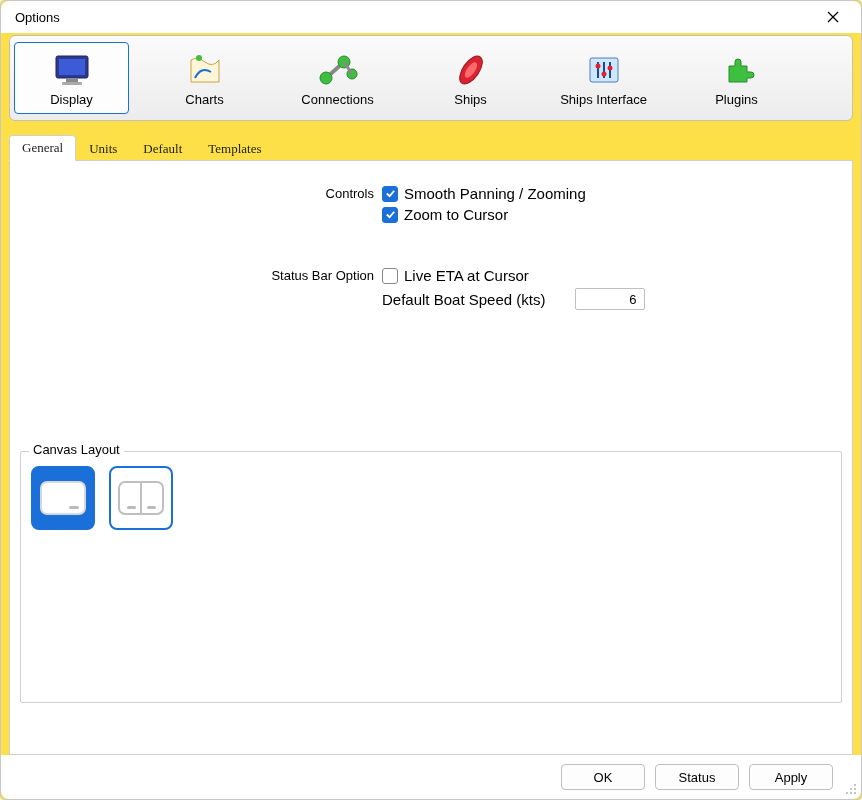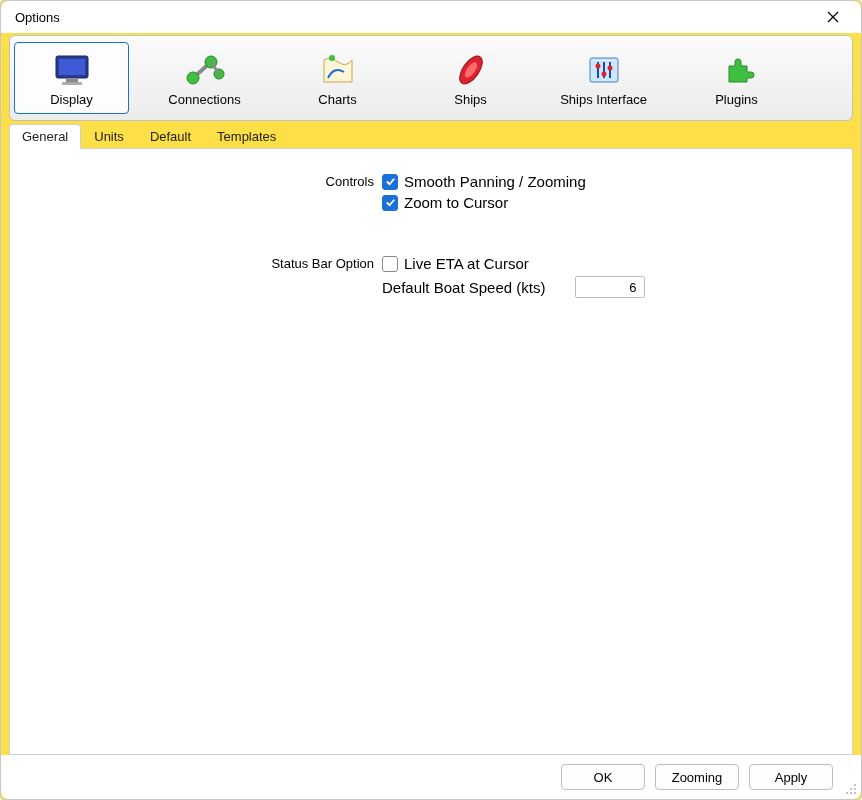--- a/index.html
+++ b/index.html
@@ -85,26 +85,27 @@
   .cat-icon {
     width: 40px;
     height: 36px;
     display: flex;
     align-items: center;
     justify-content: center;
   }
   .cat-label { font-size: 13px; }
 
   .tabs-row {
-    margin-top: 2px;
-    display: flex;
-    align-items: flex-start;
+    margin-top: 14px;
+    display: flex;
+    align-items: flex-end;
     border-bottom: 1px solid #d0d0d0;
     height: 26px;
     position: relative;
+    font-family: Liberation Serif, serif;
   }
   .tab {
     padding: 4px 12px 4px 12px;
     font-size: 13px;
     cursor: pointer;
     border: 1px solid transparent;
     border-bottom: none;
     position: relative;
     top: 1px;
     background: transparent;
@@ -272,39 +273,39 @@
             <rect x="14" y="27" width="12" height="3" fill="#888"></rect>
             <rect x="10" y="30" width="20" height="3" rx="1" fill="#aaa"></rect>
           </svg>
         </div>
         <span class="cat-label">Display</span>
       </div>
 
       <div class="cat-item">
         <div class="cat-icon">
           <svg viewBox="0 0 40 36">
+            <path d="M6 30 L6 8 Q12 4 20 10 Q28 16 34 8 L34 30 Z" fill="#fff6d8" stroke="#c7a54a"></path>
+            <path d="M10 26 Q16 14 26 20" stroke="#1a6fd8" stroke-width="2" fill="none"></path>
+            <circle cx="14" cy="6" r="3" fill="#3fbf3f"></circle>
+          </svg>
+        </div>
+        <span class="cat-label">Charts</span>
+      </div>
+
+      <div class="cat-item">
+        <div class="cat-icon">
+          <svg viewBox="0 0 40 36">
             <line x1="8" y1="26" x2="26" y2="10" stroke="#888" stroke-width="4"></line>
             <circle cx="8" cy="26" r="6" fill="#3fbf3f" stroke="#2a8a2a"></circle>
             <circle cx="26" cy="10" r="6" fill="#3fbf3f" stroke="#2a8a2a"></circle>
             <circle cx="34" cy="22" r="5" fill="#3fbf3f" stroke="#2a8a2a"></circle>
             <line x1="26" y1="10" x2="34" y2="22" stroke="#888" stroke-width="3"></line>
           </svg>
         </div>
         <span class="cat-label">Connections</span>
-      </div>
-
-      <div class="cat-item">
-        <div class="cat-icon">
-          <svg viewBox="0 0 40 36">
-            <path d="M6 30 L6 8 Q12 4 20 10 Q28 16 34 8 L34 30 Z" fill="#fff6d8" stroke="#c7a54a"></path>
-            <path d="M10 26 Q16 14 26 20" stroke="#1a6fd8" stroke-width="2" fill="none"></path>
-            <circle cx="14" cy="6" r="3" fill="#3fbf3f"></circle>
-          </svg>
-        </div>
-        <span class="cat-label">Charts</span>
       </div>
 
       <div class="cat-item">
         <div class="cat-icon">
           <svg viewBox="0 0 40 36">
             <ellipse cx="20" cy="18" rx="8" ry="16" transform="rotate(35 20 18)" fill="#d23" stroke="#901818"></ellipse>
             <ellipse cx="20" cy="18" rx="4" ry="9" transform="rotate(35 20 18)" fill="#ff6a6a"></ellipse>
           </svg>
         </div>
         <span class="cat-label">Ships</span>
@@ -380,28 +381,47 @@
         </div>
       </div>
       <div class="form-row" style="margin-top:2px">
         <div class="form-label-col"></div>
         <div class="form-ctl-col" style="gap:30px">
           <span class="cb-label">Default Boat Speed (kts)</span>
           <input class="num-input" type="text" value="6" style="">
         </div>
       </div>
 
+      <div class="group-box">
+        <span class="legend">Canvas Layout</span>
+        <div class="layout-options">
+          <div class="layout-opt selected">
+            <svg viewBox="0 0 48 40">
+              <rect x="2" y="4" width="44" height="32" rx="6" fill="#fff" stroke="#d7d7d7" stroke-width="2"></rect>
+              <rect x="30" y="28" width="10" height="3" rx="1.5" fill="#bbb"></rect>
+            </svg>
+          </div>
+          <div class="layout-opt">
+            <svg viewBox="0 0 48 40">
+              <rect x="2" y="4" width="44" height="32" rx="6" fill="#fff" stroke="#bfbfbf" stroke-width="2"></rect>
+              <line x1="24" y1="4" x2="24" y2="36" stroke="#bfbfbf" stroke-width="2"></line>
+              <rect x="10" y="28" width="9" height="3" rx="1.5" fill="#bbb"></rect>
+              <rect x="30" y="28" width="9" height="3" rx="1.5" fill="#bbb"></rect>
+            </svg>
+          </div>
+        </div>
+      </div>
 
     </div>
 
   </div>
 
   <div class="footer">
     <button class="btn">OK</button>
-    <button class="btn">Zooming</button>
+    <button class="btn">Status</button>
     <button class="btn">Apply</button>
   </div>
 
   <svg class="resize-grip" viewBox="0 0 14 14">
     <circle cx="11" cy="3" r="1" fill="#b0b0b0"></circle>
     <circle cx="7" cy="7" r="1" fill="#b0b0b0"></circle>
     <circle cx="11" cy="7" r="1" fill="#b0b0b0"></circle>
     <circle cx="3" cy="11" r="1" fill="#b0b0b0"></circle>
     <circle cx="7" cy="11" r="1" fill="#b0b0b0"></circle>
     <circle cx="11" cy="11" r="1" fill="#b0b0b0"></circle>

